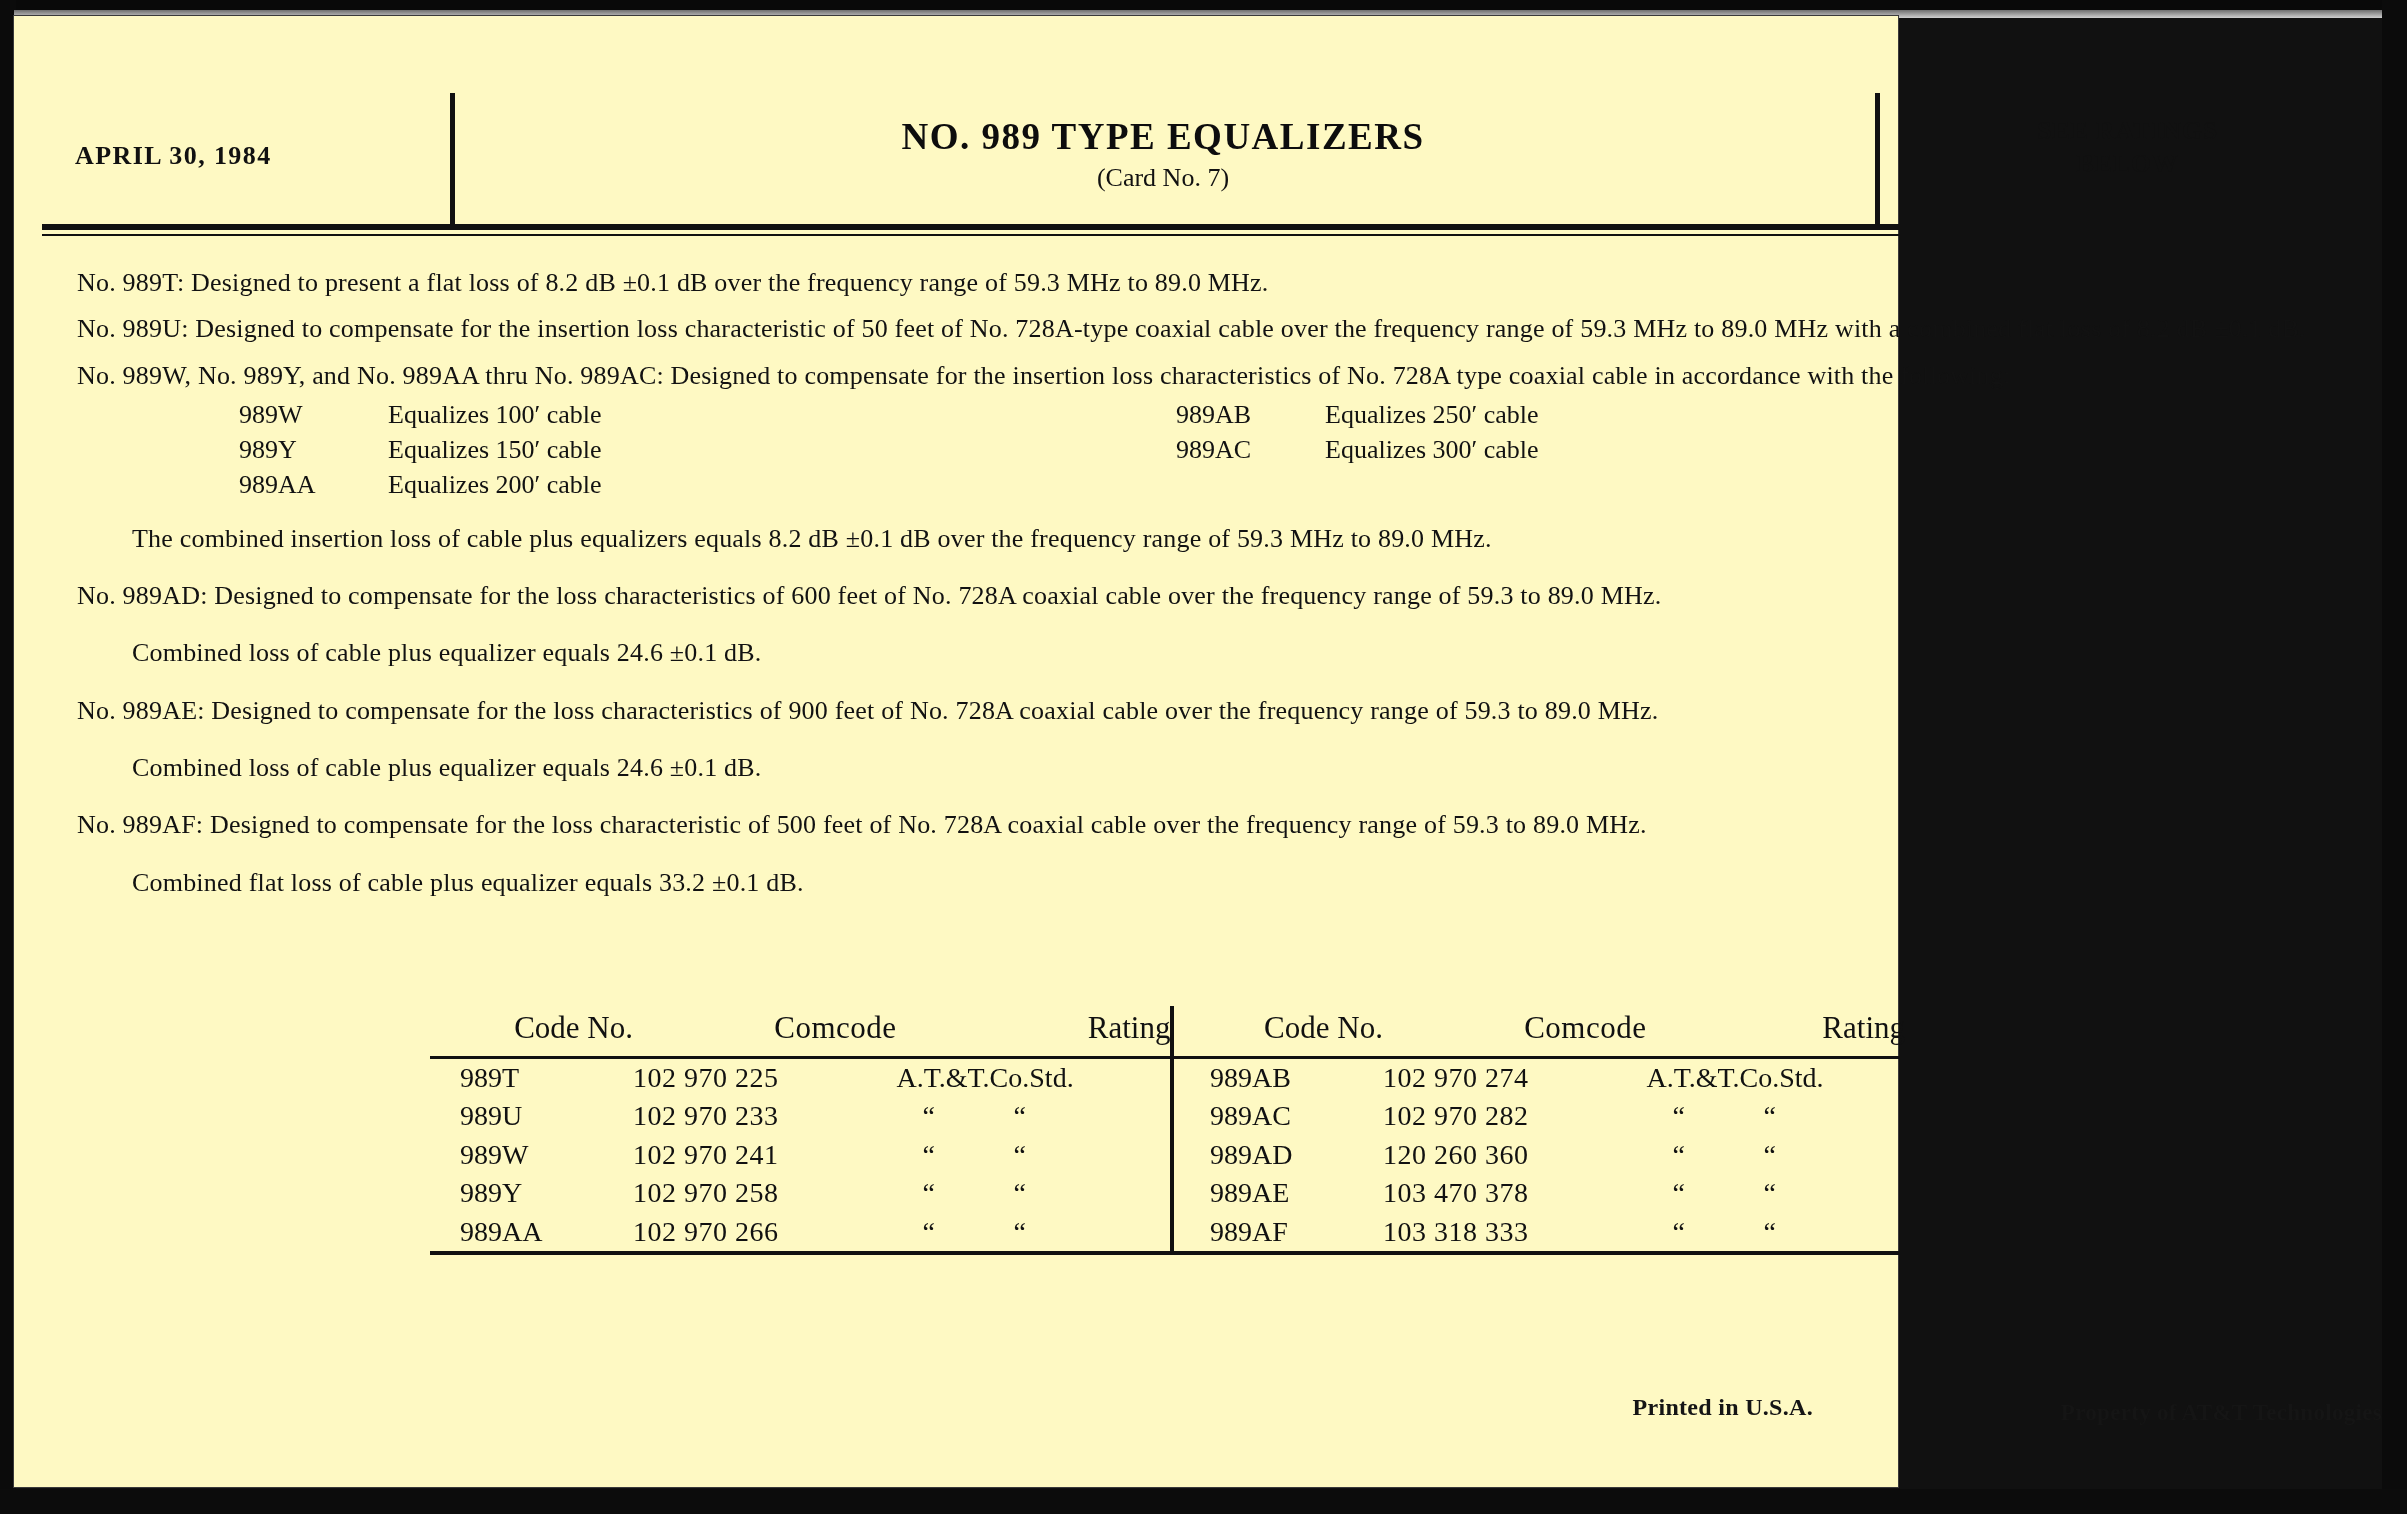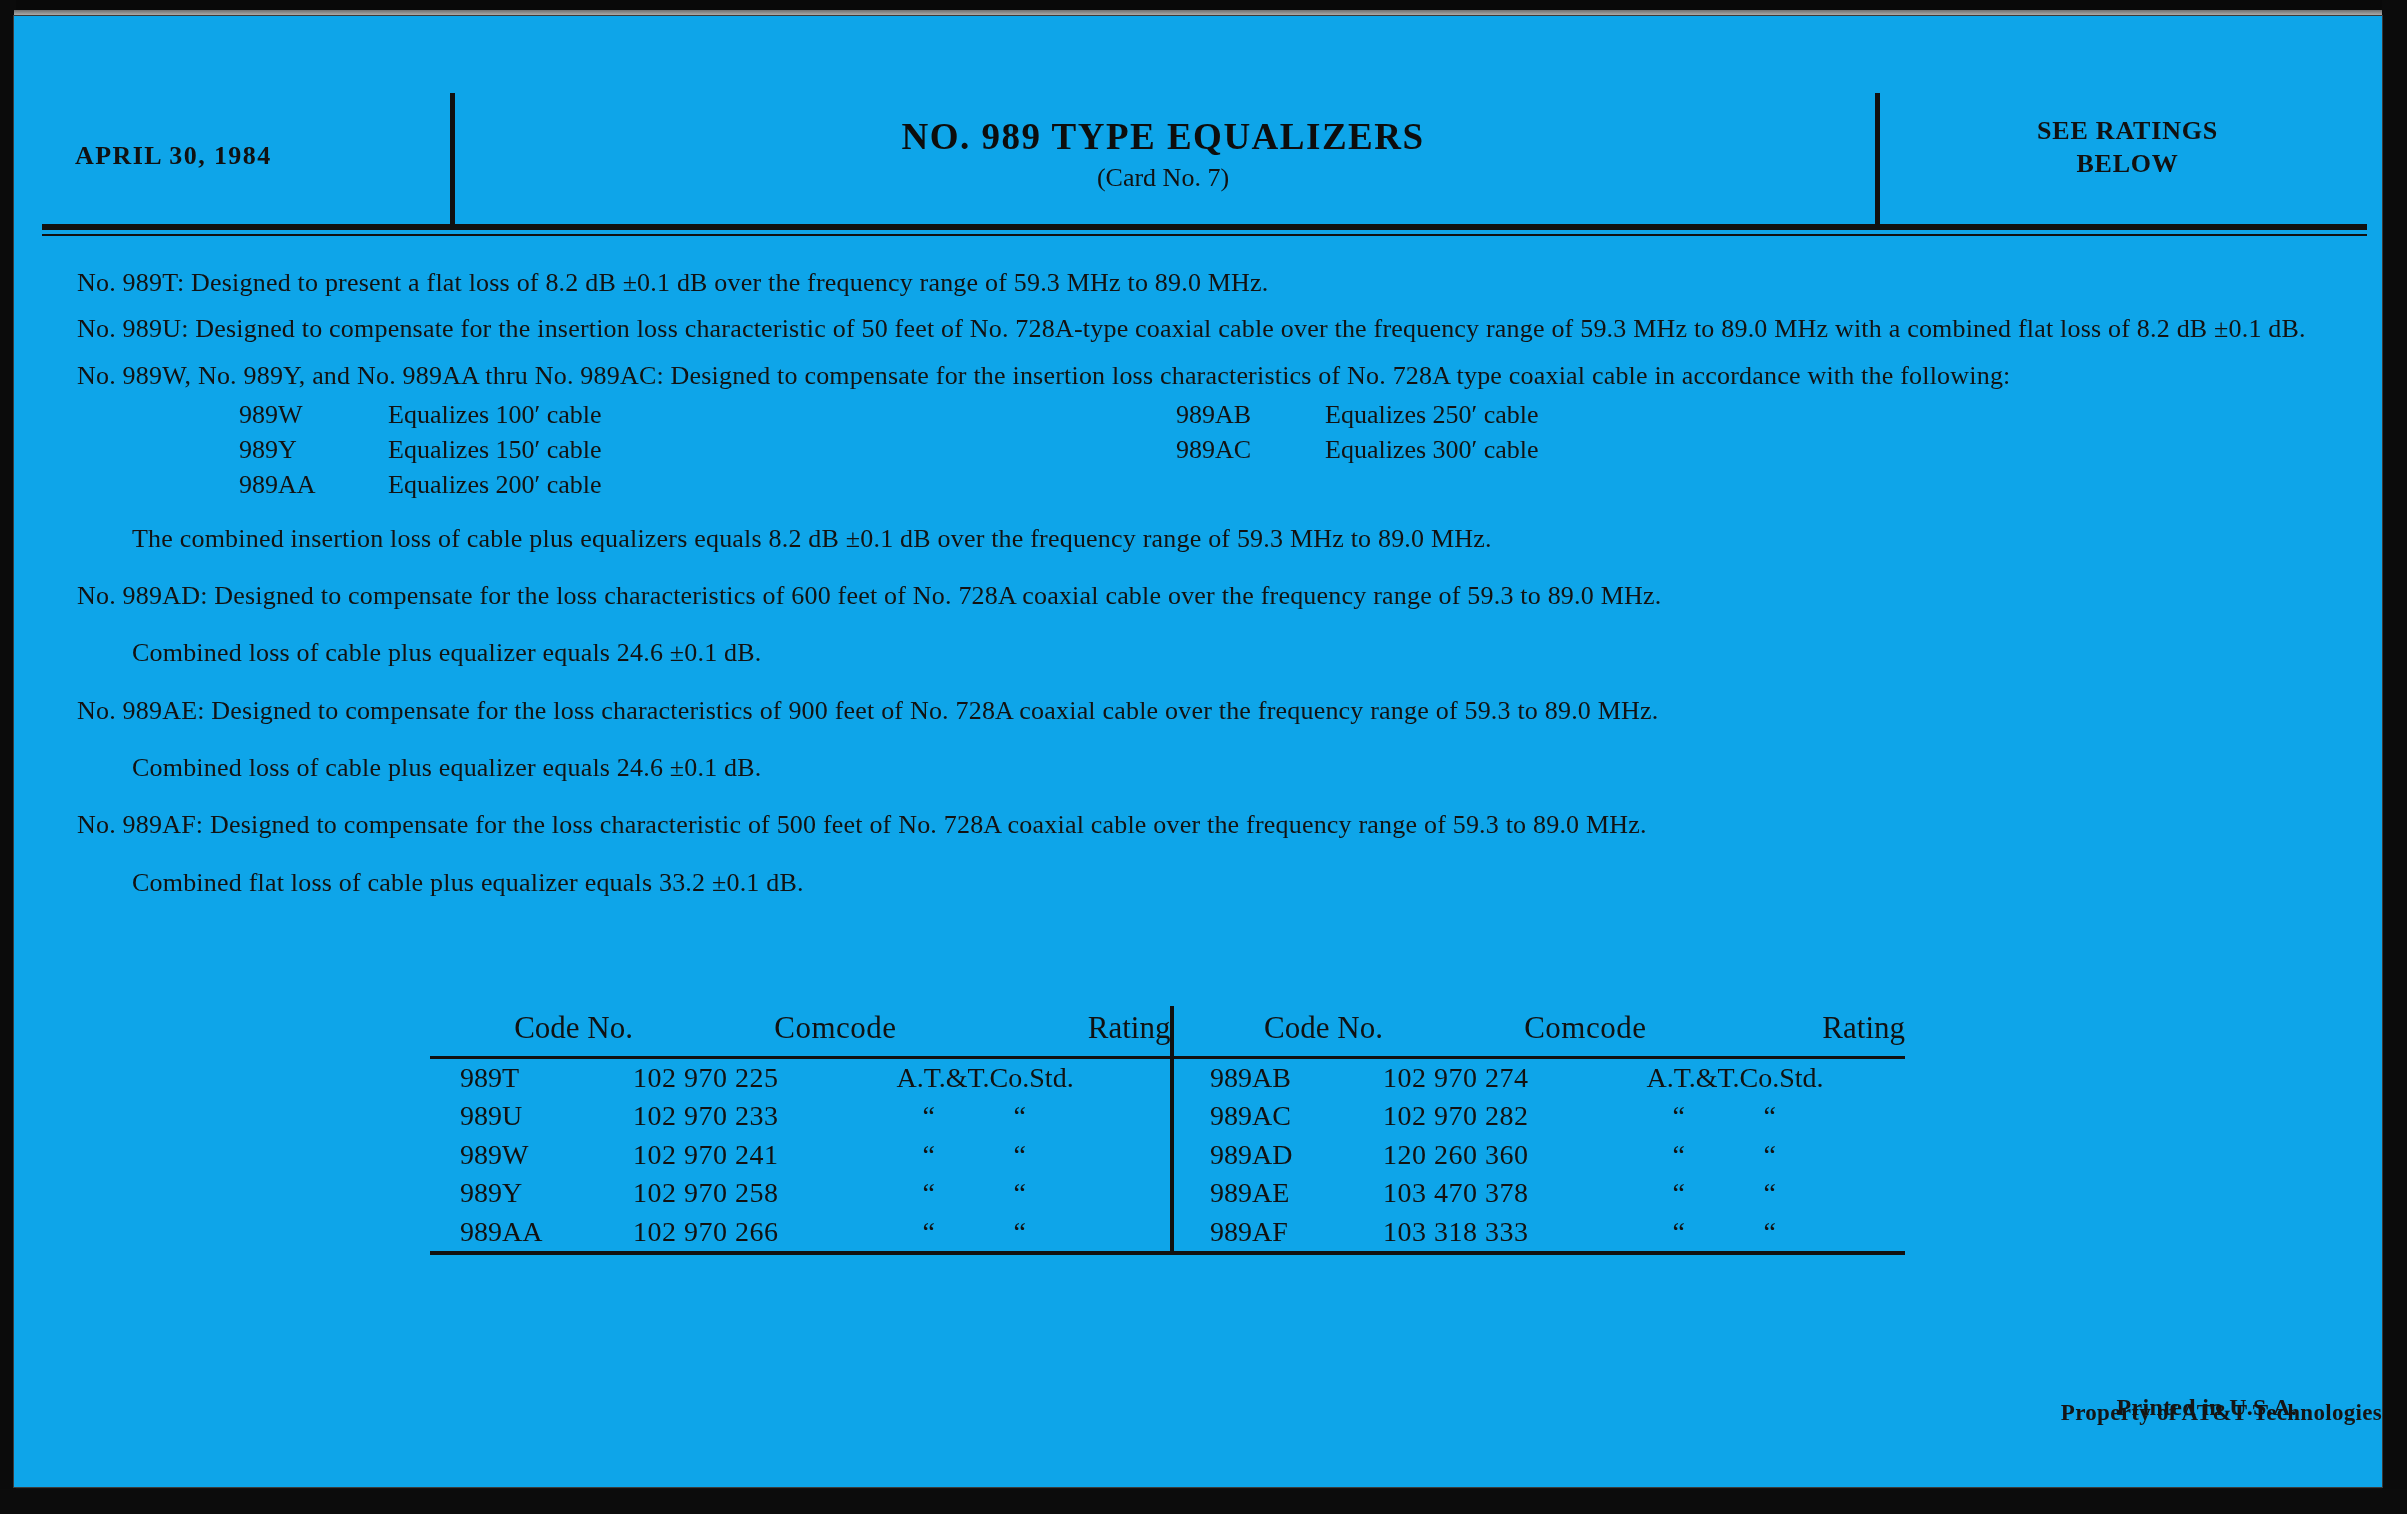--- a/index.html
+++ b/index.html
@@ -19,23 +19,23 @@
     top: 0px;
     width: 2408px;
     height: 1515px;
     background: #111;
   }
   
   .card {
     position: absolute;
     left: 14px;
     top: 16px;
-    width: 2368px;
+    width: 1884px;
     height: 1471px;
-    background: #0ea5e9;
+    background: #fef9c3;
     box-shadow: 0 0 0 1px #3a3a3a;
   }
   
   .edge-top {
     position: absolute; left: 0; top: 0; width: 2408px; height: 16px; background: #090909;
   }
   .edge-bottom {
     position: absolute; left: 0; bottom: 0; width: 2408px; height: 26px; background: #0c0c0c;
   }
   .edge-left {

